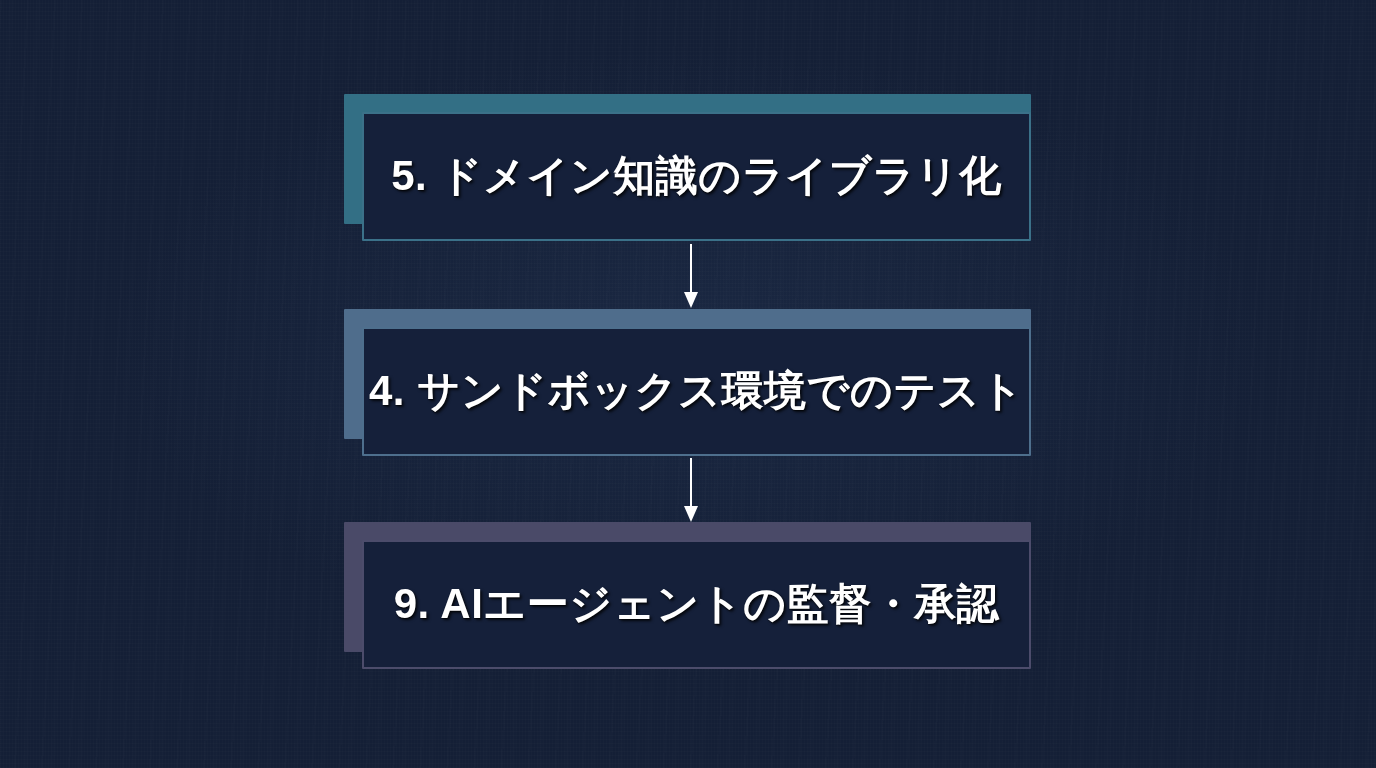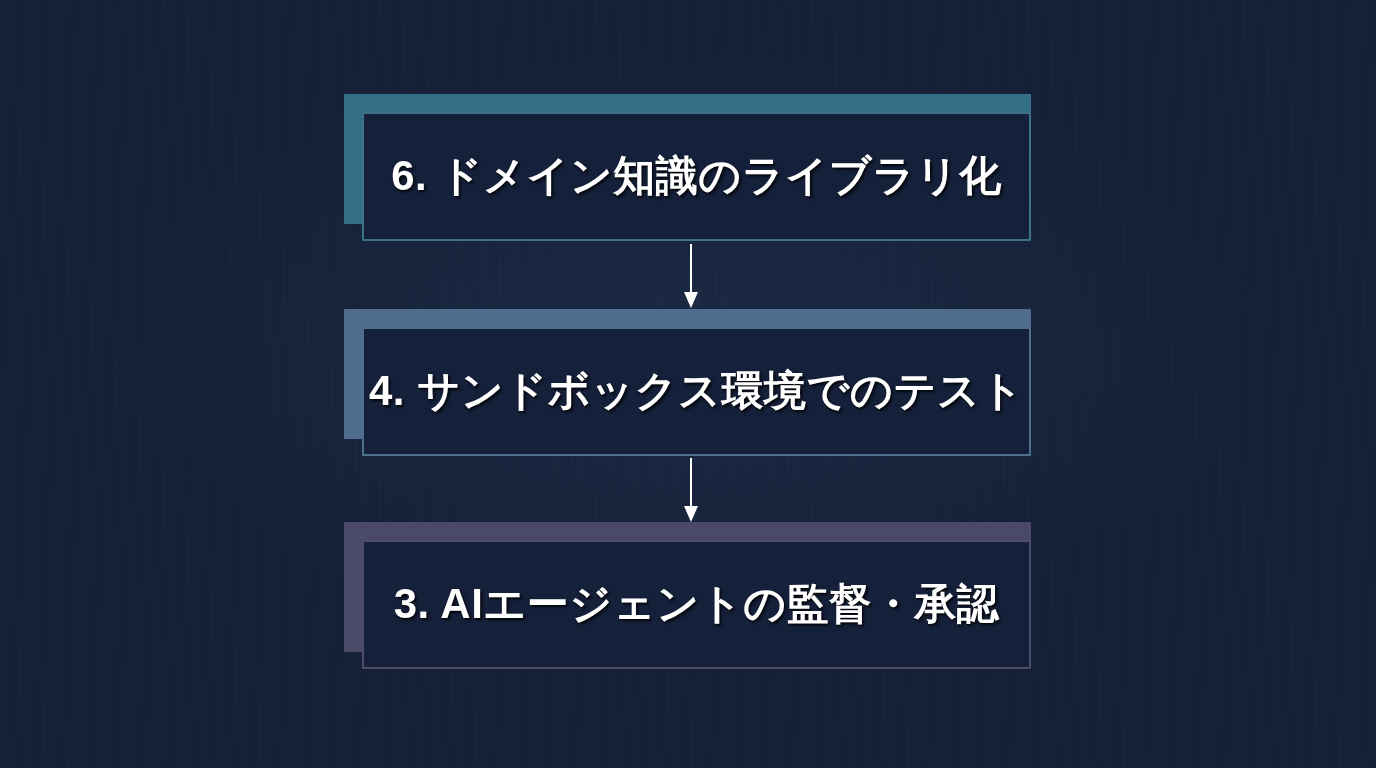--- a/index.html
+++ b/index.html
@@ -126,21 +126,21 @@
 </style>
 </head>
 <body>
 
 <div id="stage">
   <div class="flow">
 
     <div class="step" id="step-1">
       <div class="step-shadow"></div>
       <div class="step-box">
-        <span class="step-label">6. ドメイン知識のライブラリ化</span>
+        <span class="step-label">5. ドメイン知識のライブラリ化</span>
       </div>
     </div>
 
     <div class="connector" id="connector-1">
       <svg width="20" height="66" viewBox="0 0 20 66" xmlns="http://www.w3.org/2000/svg">
         <rect x="9" y="0" width="2" height="50" fill="#ffffff"></rect>
         <polygon points="3,48 17,48 10,64" fill="#ffffff"></polygon>
       </svg>
     </div>
 
@@ -154,18 +154,18 @@
     <div class="connector" id="connector-2">
       <svg width="20" height="66" viewBox="0 0 20 66" xmlns="http://www.w3.org/2000/svg">
         <rect x="9" y="0" width="2" height="50" fill="#ffffff"></rect>
         <polygon points="3,48 17,48 10,64" fill="#ffffff"></polygon>
       </svg>
     </div>
 
     <div class="step" id="step-3">
       <div class="step-shadow"></div>
       <div class="step-box">
-        <span class="step-label">3. AIエージェントの監督・承認</span>
+        <span class="step-label">9. AIエージェントの監督・承認</span>
       </div>
     </div>
 
   </div>
 </div>
 
 </body></html>

